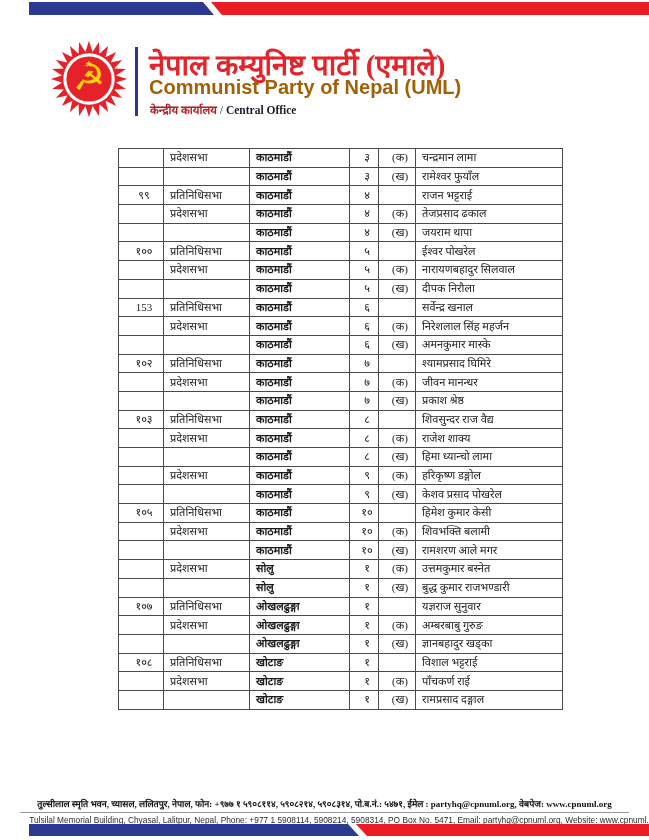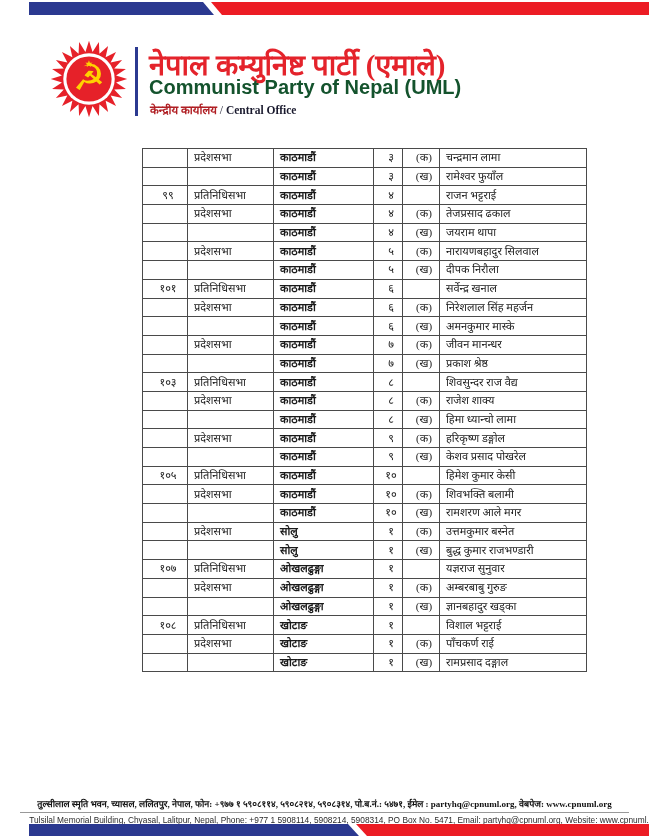--- a/index.html
+++ b/index.html
@@ -17,28 +17,28 @@
   .bar-bottom .seg-red{background:#ec1c24;clip-path:polygon(327px 0,100% 0,100% 100%,338px 100%);}
 
   
   .logo{position:absolute;left:50px;top:40px;width:78px;height:78px;}
   .hs-glyph{font-family:"DejaVu Sans",sans-serif;}
   .divider-line{position:absolute;left:135px;top:47px;width:3px;height:69px;background:#2b3990;}
   .title-np{position:absolute;left:149px;top:44px;width:420px;
             font-size:29px;font-weight:bold;color:#e4232b;white-space:nowrap;}
   .title-en{position:absolute;left:149px;top:76px;width:420px;
             font-family:"Liberation Sans",sans-serif;
-            font-size:20px;font-weight:bold;color:#14532d;white-space:nowrap;}
+            font-size:20px;font-weight:bold;color:#a16207;white-space:nowrap;}
   .office-line{position:absolute;left:150px;top:102px;font-size:11.5px;font-weight:bold;white-space:nowrap;}
   .office-np{color:#b01e23;}
   .office-sep{color:#1a1a2e;font-weight:normal;}
   .office-en{color:#1a1a2e;}
 
   
-  .tbl-wrap{position:absolute;left:118px;top:148px;margin-left:24px;}
+  .tbl-wrap{position:absolute;left:118px;top:148px;}
   table.cand{border-collapse:collapse;table-layout:fixed;}
   table.cand td{border:1px solid #4a4a4a;height:17.7px;padding:0 0 0 6px;
                 font-size:11px;color:#1a1a1a;line-height:1;vertical-align:middle;
                 overflow:hidden;white-space:nowrap;}
   td.col-serial{width:38px;text-align:center;padding:0;}
   td.col-assembly{width:79px;}
   td.col-district{width:93px;font-weight:bold;font-family:Liberation Serif, serif;}
   td.col-constituency{width:22px;text-align:center;padding:0;}
   td.col-segment{width:30px;text-align:center;padding:0;font-size:10px;}
   td.col-candidate{width:140px;}
@@ -111,37 +111,45 @@
           </tr>
           <tr>
             <td class="col-serial"></td>
             <td class="col-assembly"></td>
             <td class="col-district">काठमाडौं</td>
             <td class="col-constituency">४</td>
             <td class="col-segment">(ख)</td>
             <td class="col-candidate">जयराम थापा</td>
           </tr>
           <tr>
-            <td class="col-serial"></td>
-            <td class="col-assembly">प्रदेशसभा</td>
+            <td class="col-serial">१००</td>
+            <td class="col-assembly">प्रतिनिधिसभा</td>
             <td class="col-district">काठमाडौं</td>
             <td class="col-constituency">५</td>
+            <td class="col-segment"></td>
+            <td class="col-candidate">ईश्वर पोखरेल</td>
+          </tr>
+          <tr>
+            <td class="col-serial"></td>
+            <td class="col-assembly">प्रदेशसभा</td>
+            <td class="col-district">काठमाडौं</td>
+            <td class="col-constituency">५</td>
             <td class="col-segment">(क)</td>
             <td class="col-candidate">नारायणबहादुर सिलवाल</td>
           </tr>
           <tr>
             <td class="col-serial"></td>
             <td class="col-assembly"></td>
             <td class="col-district">काठमाडौं</td>
             <td class="col-constituency">५</td>
             <td class="col-segment">(ख)</td>
             <td class="col-candidate">दीपक निरौला</td>
           </tr>
           <tr>
-            <td class="col-serial">१०१</td>
+            <td class="col-serial">153</td>
             <td class="col-assembly">प्रतिनिधिसभा</td>
             <td class="col-district">काठमाडौं</td>
             <td class="col-constituency">६</td>
             <td class="col-segment"></td>
             <td class="col-candidate">सर्वेन्द्र खनाल</td>
           </tr>
           <tr>
             <td class="col-serial"></td>
             <td class="col-assembly">प्रदेशसभा</td>
             <td class="col-district">काठमाडौं</td>
@@ -149,20 +157,28 @@
             <td class="col-segment">(क)</td>
             <td class="col-candidate">निरेशलाल सिंह महर्जन</td>
           </tr>
           <tr>
             <td class="col-serial"></td>
             <td class="col-assembly"></td>
             <td class="col-district">काठमाडौं</td>
             <td class="col-constituency">६</td>
             <td class="col-segment">(ख)</td>
             <td class="col-candidate">अमनकुमार मास्के</td>
+          </tr>
+          <tr>
+            <td class="col-serial">१०२</td>
+            <td class="col-assembly">प्रतिनिधिसभा</td>
+            <td class="col-district">काठमाडौं</td>
+            <td class="col-constituency">७</td>
+            <td class="col-segment"></td>
+            <td class="col-candidate">श्यामप्रसाद घिमिरे</td>
           </tr>
           <tr>
             <td class="col-serial"></td>
             <td class="col-assembly">प्रदेशसभा</td>
             <td class="col-district">काठमाडौं</td>
             <td class="col-constituency">७</td>
             <td class="col-segment">(क)</td>
             <td class="col-candidate">जीवन मानन्धर</td>
           </tr>
           <tr>

